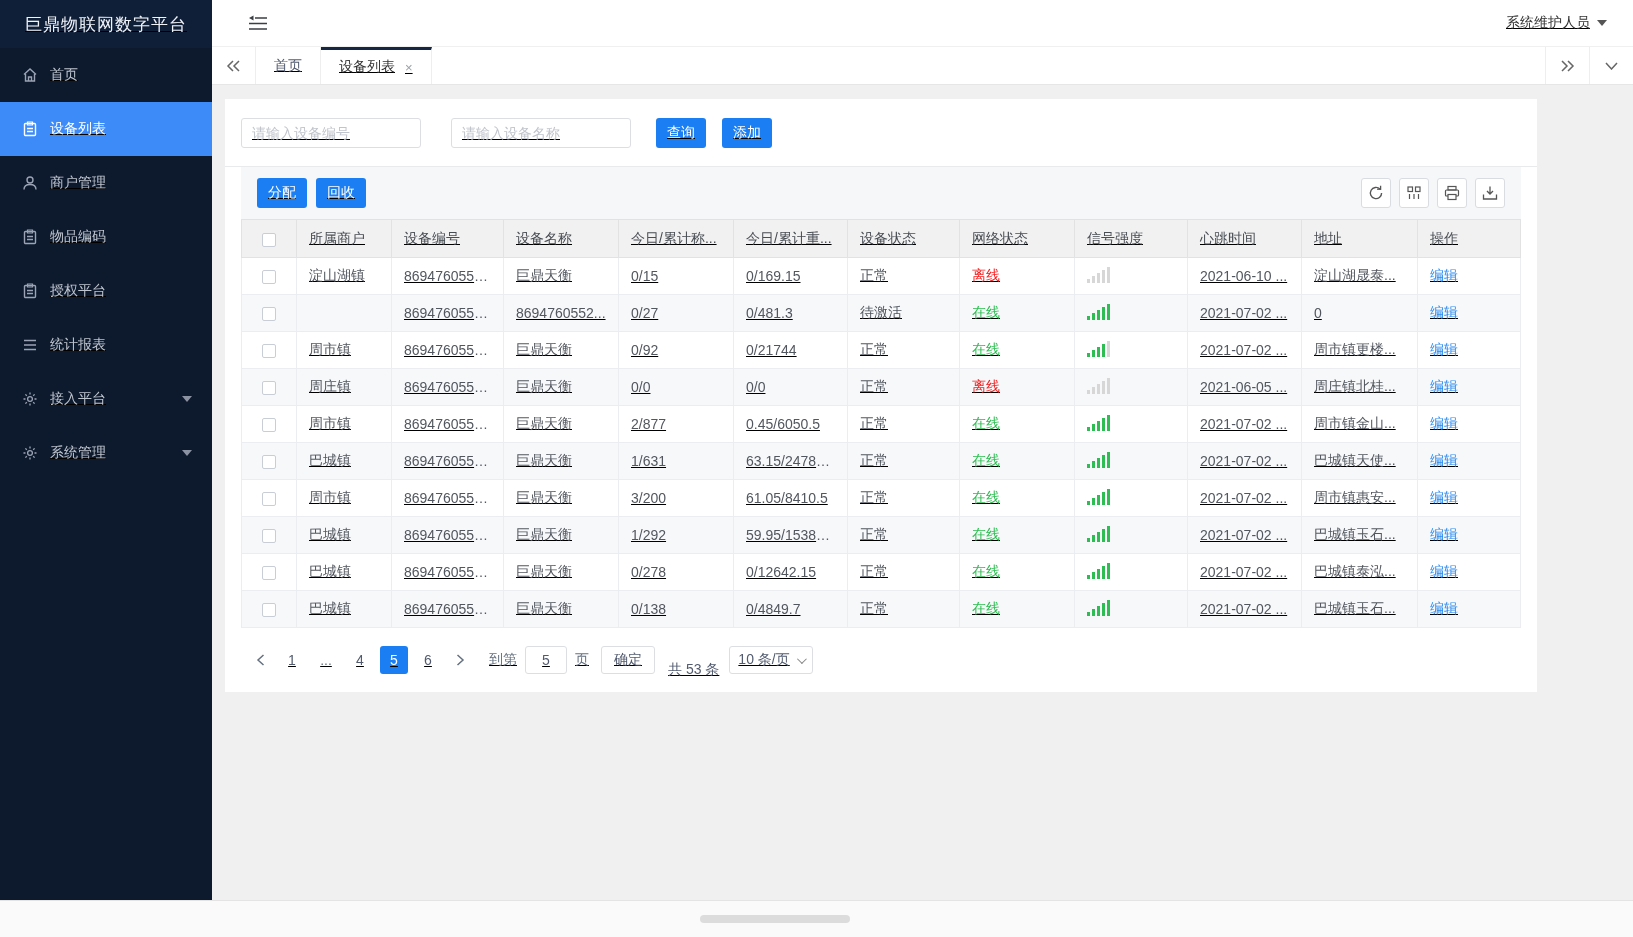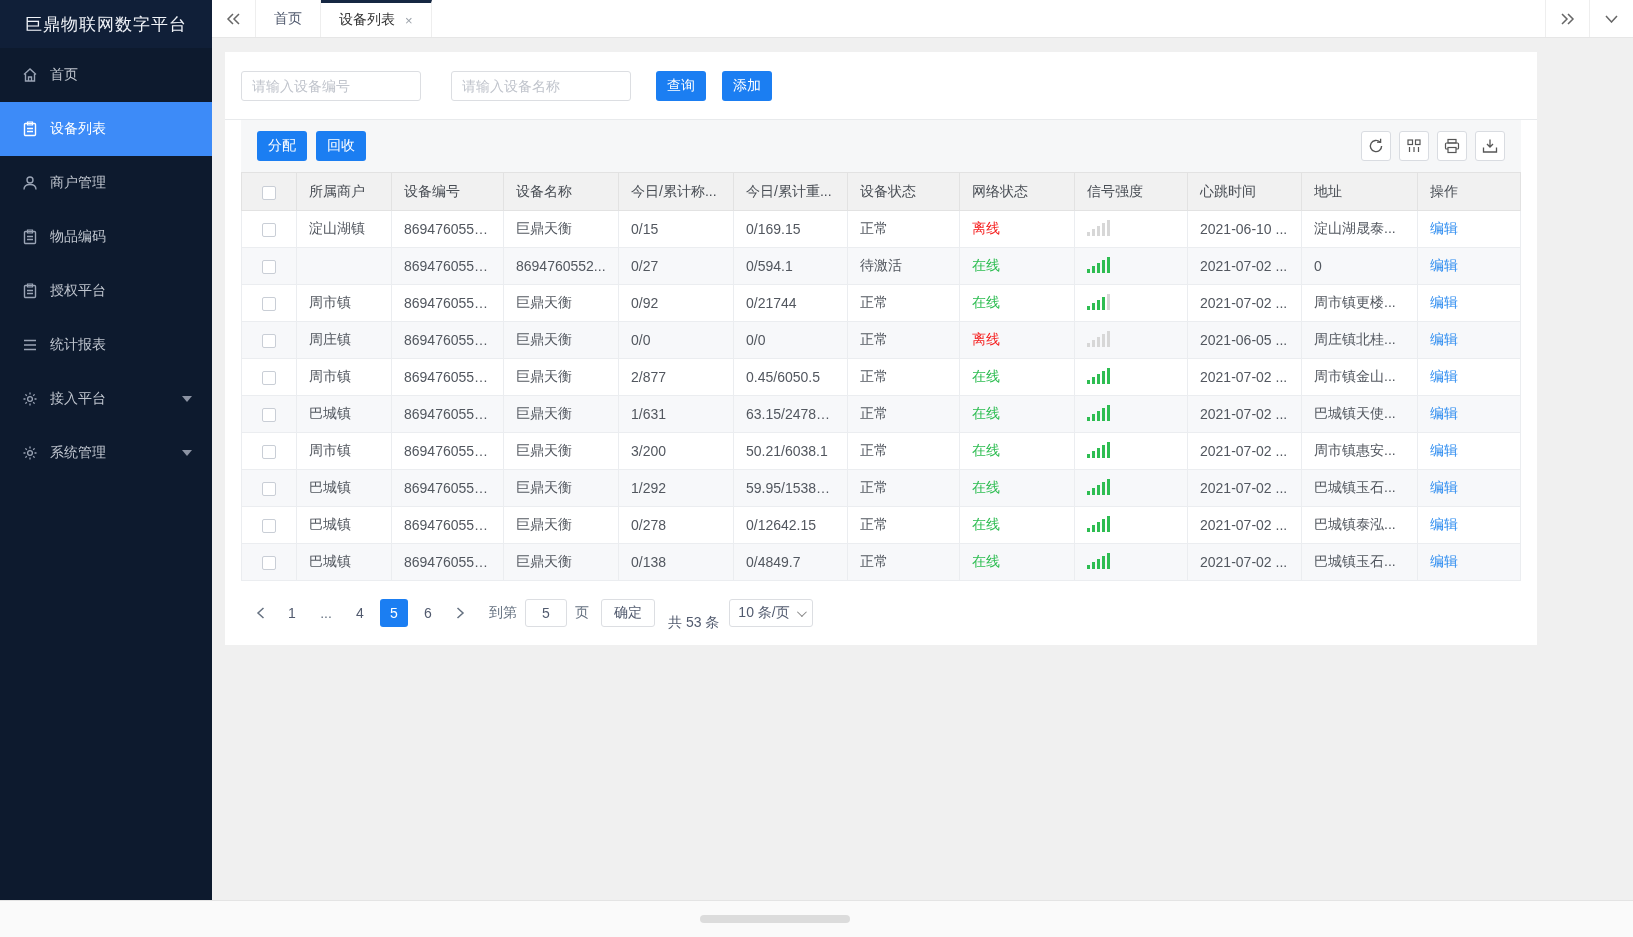--- a/index.html
+++ b/index.html
@@ -1,19 +1,19 @@
 <!DOCTYPE html>
 <html><head>
 <meta charset="utf-8">
 <style>
   * { margin:0; padding:0; box-sizing:border-box; }
   html,body { width:1633px; height:937px; overflow:hidden; }
   body { font-family:"Liberation Sans","DejaVu Sans",sans-serif; background:#fff; }
 
-  .app { display:flex; height:900px; background:#f0f0f0; }
+  .app { display:flex; height:900px; background:#f0f0f0;text-decoration:underline; }
 
   
   .sidebar { width:212px; flex:0 0 212px; background:#0d1a2e; color:#bfc5ce; }
   .logo { height:48px; display:flex; align-items:center; justify-content:center;
           color:#f0f3f8; font-size:17px; letter-spacing:1px; background:#101f38; white-space:nowrap; }
   .side-item { height:54px; display:flex; align-items:center; padding:0 20px 0 22px;
                font-size:14px; cursor:pointer; }
   .side-item .icon { width:17px; height:17px; margin-right:11px; display:inline-flex; align-items:center; }
   .side-item .icon svg { width:16px; height:16px; }
   .side-item .icon svg * { stroke:#9aa4b5; }
@@ -192,20 +192,32 @@
             </svg>
           </span>
           <span class="lbl">系统管理</span>
           <span class="caret"></span>
         </div>
       </nav>
   </aside>
 
   <div class="main">
 
+    <header class="topbar">
+      <span class="collapse-btn">
+        <svg width="20" height="17" viewBox="0 0 20 17">
+          <path d="M7 3 H19 M1 8.5 H19 M1 14 H19" stroke="#3a3f45" stroke-width="1.6" fill="none"></path>
+          <path d="M5.5 0.5 L1 3 L5.5 5.5 Z" fill="#3a3f45"></path>
+        </svg>
+      </span>
+      <span class="user-box">
+        <span>系统维护人员</span>
+        <span class="caret"></span>
+      </span>
+    </header>
 
     <div class="tabbar">
       <span class="tab-nav">
         <svg width="15" height="12" viewBox="0 0 15 12">
             <path d="M7 1 L2 6 L7 11 M13 1 L8 6 L13 11" stroke="#666" stroke-width="1.5" fill="none"></path>
           </svg>
       </span>
       <span class="tab">
         <span>首页</span>
       </span>
@@ -325,21 +337,21 @@
                   <td>2021-06-10 ...</td>
                   <td>淀山湖晟泰...</td>
                   <td><a class="link">编辑</a></td>
                 </tr>
                 <tr>
                   <td class="c-check"><span class="checkbox"></span></td>
                   <td></td>
                   <td>8694760552...</td>
                   <td>8694760552...</td>
                   <td>0/27</td>
-                  <td>0/594.1</td>
+                  <td>0/481.3</td>
                   <td>待激活</td>
                   <td class="ok">在线</td>
                   <td><span class="signal">
                       <i class="bar on" style="height:4px"></i>
                       <i class="bar on" style="height:7px"></i>
                       <i class="bar on" style="height:10px"></i>
                       <i class="bar on" style="height:13px"></i>
                       <i class="bar on" style="height:16px"></i>
                     </span></td>
                   <td>2021-07-02 ...</td>
@@ -425,21 +437,21 @@
                   <td>2021-07-02 ...</td>
                   <td>巴城镇天使...</td>
                   <td><a class="link">编辑</a></td>
                 </tr>
                 <tr>
                   <td class="c-check"><span class="checkbox"></span></td>
                   <td>周市镇</td>
                   <td>8694760552...</td>
                   <td>巨鼎天衡</td>
                   <td>3/200</td>
-                  <td>50.21/6038.1</td>
+                  <td>61.05/8410.5</td>
                   <td>正常</td>
                   <td class="ok">在线</td>
                   <td><span class="signal">
                       <i class="bar on" style="height:4px"></i>
                       <i class="bar on" style="height:7px"></i>
                       <i class="bar on" style="height:10px"></i>
                       <i class="bar on" style="height:13px"></i>
                       <i class="bar on" style="height:16px"></i>
                     </span></td>
                   <td>2021-07-02 ...</td>

